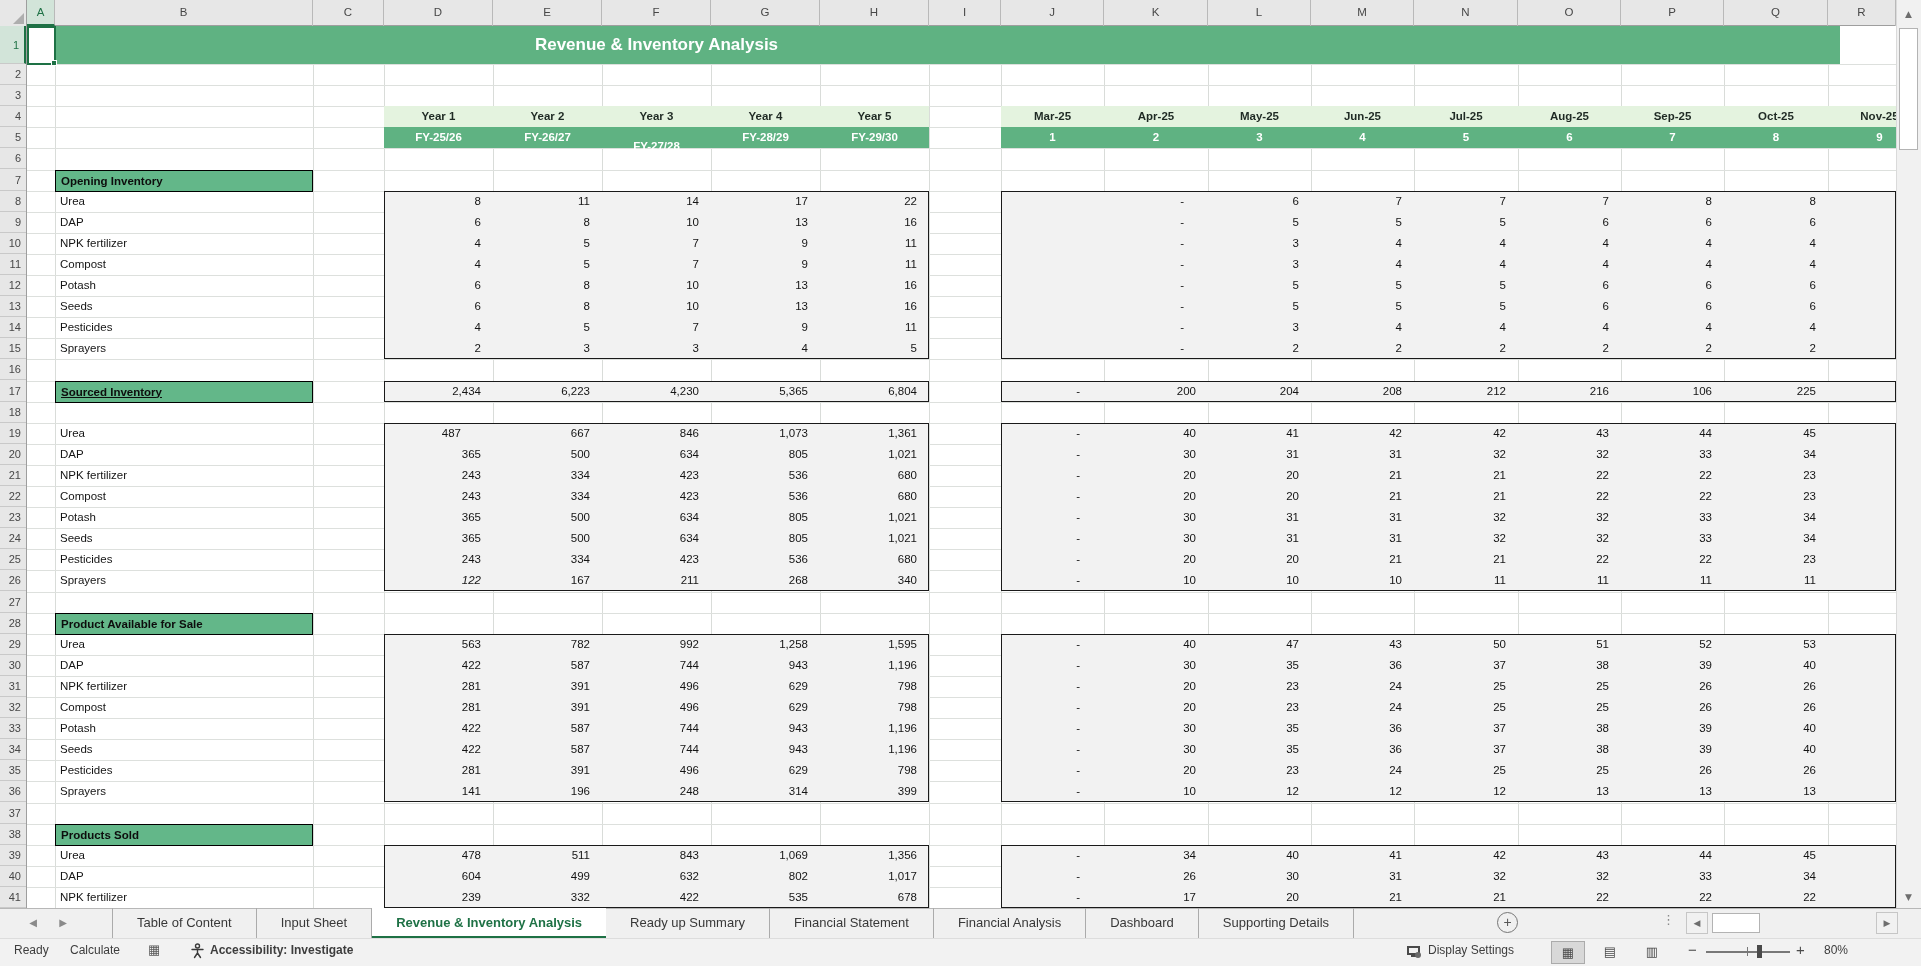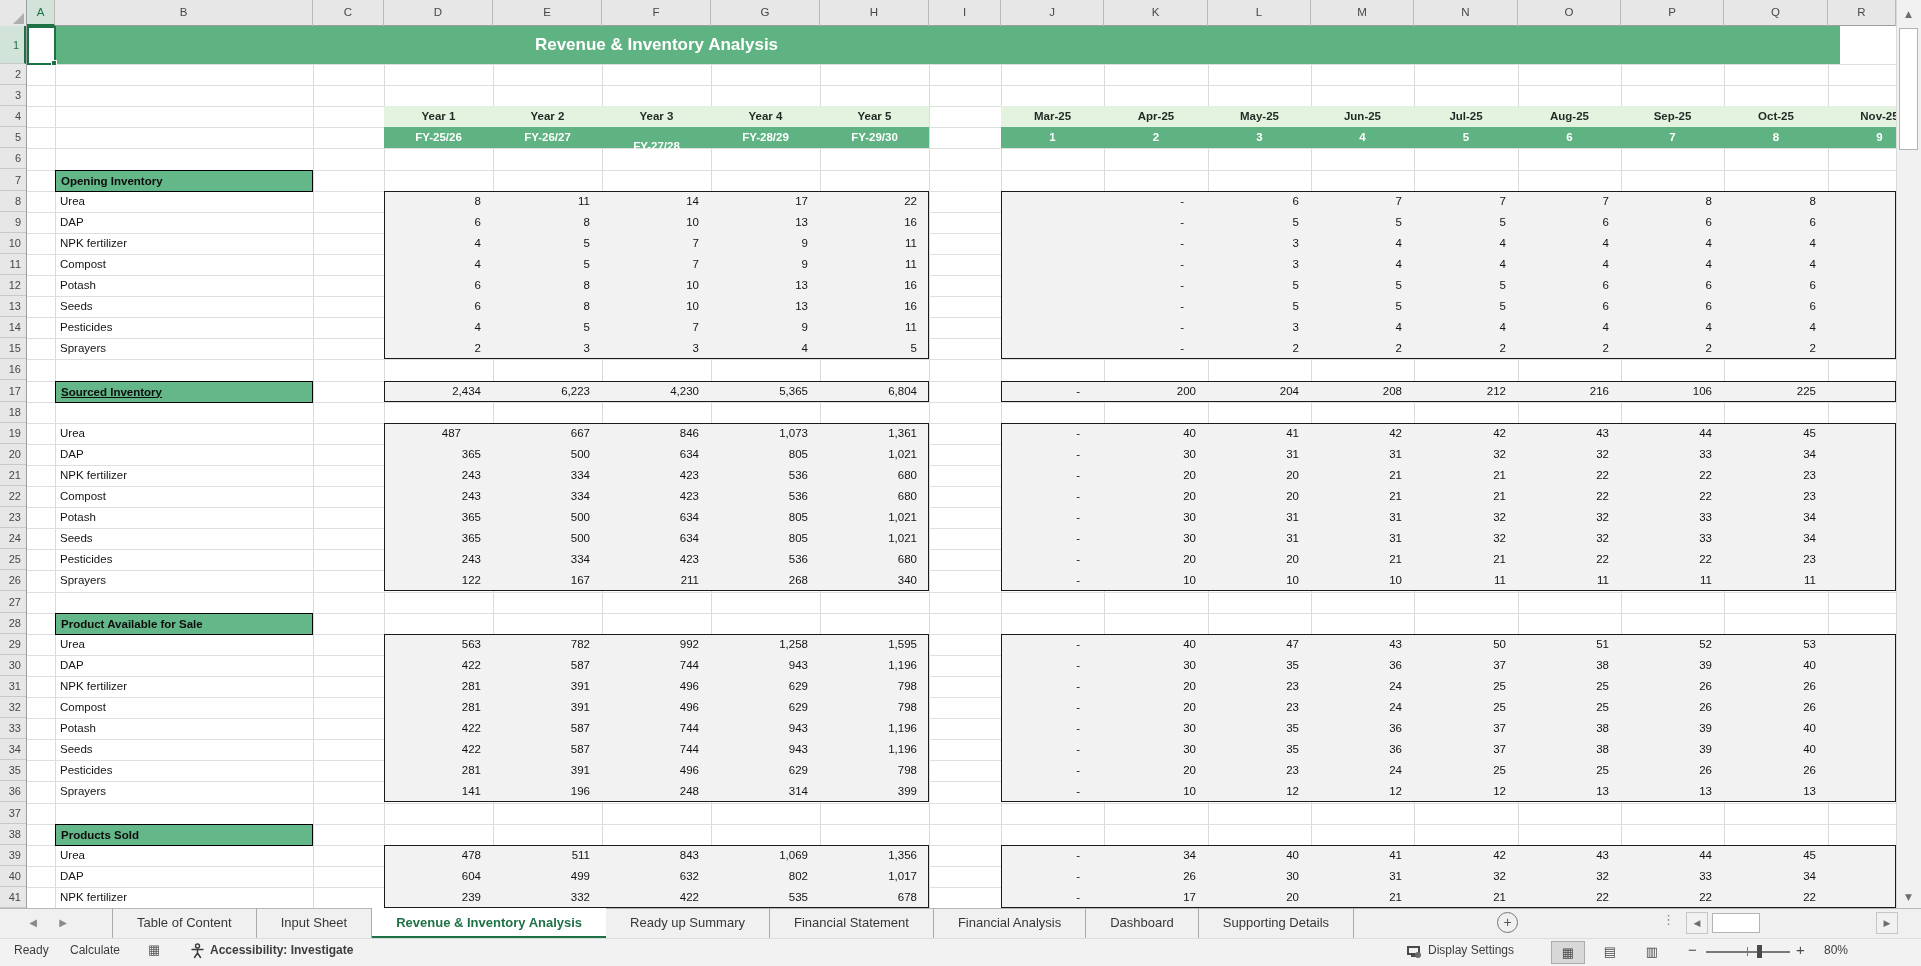--- a/index.html
+++ b/index.html
@@ -441,21 +441,21 @@
         <div class="abs cell-num" style="left: 820px; top: 549.3px; width: 109px; height: 21.1px; line-height: 21.1px; padding-right: 12px;">680</div>
         <div class="abs cell-num" style="left: 1001px; top: 549.3px; width: 103px; height: 21.1px; line-height: 21.1px; padding-right: 24px;">-</div>
         <div class="abs cell-num" style="left: 1104px; top: 549.3px; width: 104px; height: 21.1px; line-height: 21.1px; padding-right: 12px;">20</div>
         <div class="abs cell-num" style="left: 1208px; top: 549.3px; width: 103px; height: 21.1px; line-height: 21.1px; padding-right: 12px;">20</div>
         <div class="abs cell-num" style="left: 1311px; top: 549.3px; width: 103px; height: 21.1px; line-height: 21.1px; padding-right: 12px;">21</div>
         <div class="abs cell-num" style="left: 1414px; top: 549.3px; width: 104px; height: 21.1px; line-height: 21.1px; padding-right: 12px;">21</div>
         <div class="abs cell-num" style="left: 1518px; top: 549.3px; width: 103px; height: 21.1px; line-height: 21.1px; padding-right: 12px;">22</div>
         <div class="abs cell-num" style="left: 1621px; top: 549.3px; width: 103px; height: 21.1px; line-height: 21.1px; padding-right: 12px;">22</div>
         <div class="abs cell-num" style="left: 1724px; top: 549.3px; width: 104px; height: 21.1px; line-height: 21.1px; padding-right: 12px;">23</div>
         <div class="abs cell-label" style="left: 60px; top: 570.4px; width: 250px; height: 21.1px; line-height: 21.1px;">Sprayers</div>
-        <div class="abs cell-num" style="left: 384px; top: 570.4px; width: 109px; height: 21.1px; line-height: 21.1px; padding-right: 12px;">122</div>
+        <div class="abs cell-num" style="left: 384px; top: 570.4px; width: 109px; height: 21.1px; line-height: 21.1px; padding-right: 12px; font-style: italic;">122</div>
         <div class="abs cell-num" style="left: 493px; top: 570.4px; width: 109px; height: 21.1px; line-height: 21.1px; padding-right: 12px;">167</div>
         <div class="abs cell-num" style="left: 602px; top: 570.4px; width: 109px; height: 21.1px; line-height: 21.1px; padding-right: 12px;">211</div>
         <div class="abs cell-num" style="left: 711px; top: 570.4px; width: 109px; height: 21.1px; line-height: 21.1px; padding-right: 12px;">268</div>
         <div class="abs cell-num" style="left: 820px; top: 570.4px; width: 109px; height: 21.1px; line-height: 21.1px; padding-right: 12px;">340</div>
         <div class="abs cell-num" style="left: 1001px; top: 570.4px; width: 103px; height: 21.1px; line-height: 21.1px; padding-right: 24px;">-</div>
         <div class="abs cell-num" style="left: 1104px; top: 570.4px; width: 104px; height: 21.1px; line-height: 21.1px; padding-right: 12px;">10</div>
         <div class="abs cell-num" style="left: 1208px; top: 570.4px; width: 103px; height: 21.1px; line-height: 21.1px; padding-right: 12px;">10</div>
         <div class="abs cell-num" style="left: 1311px; top: 570.4px; width: 103px; height: 21.1px; line-height: 21.1px; padding-right: 12px;">10</div>
         <div class="abs cell-num" style="left: 1414px; top: 570.4px; width: 104px; height: 21.1px; line-height: 21.1px; padding-right: 12px;">11</div>
         <div class="abs cell-num" style="left: 1518px; top: 570.4px; width: 103px; height: 21.1px; line-height: 21.1px; padding-right: 12px;">11</div>

